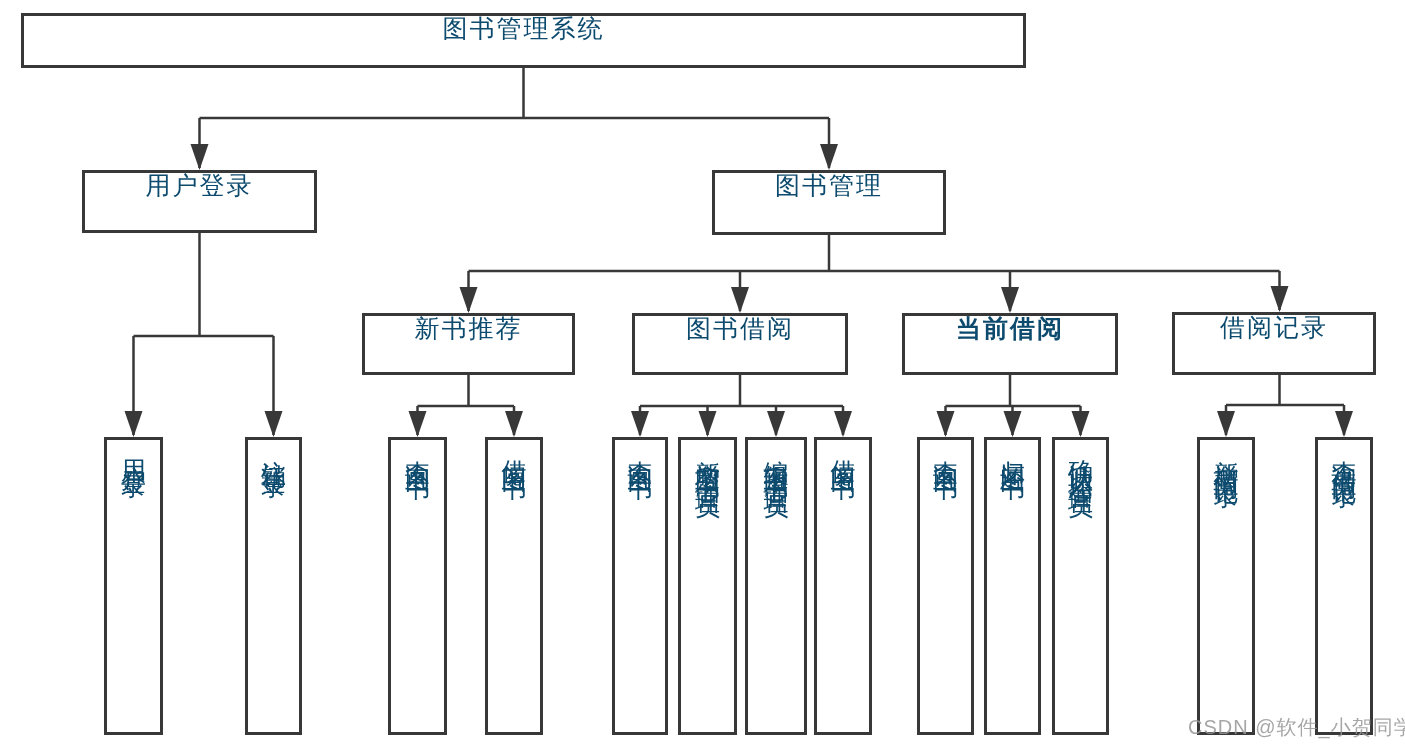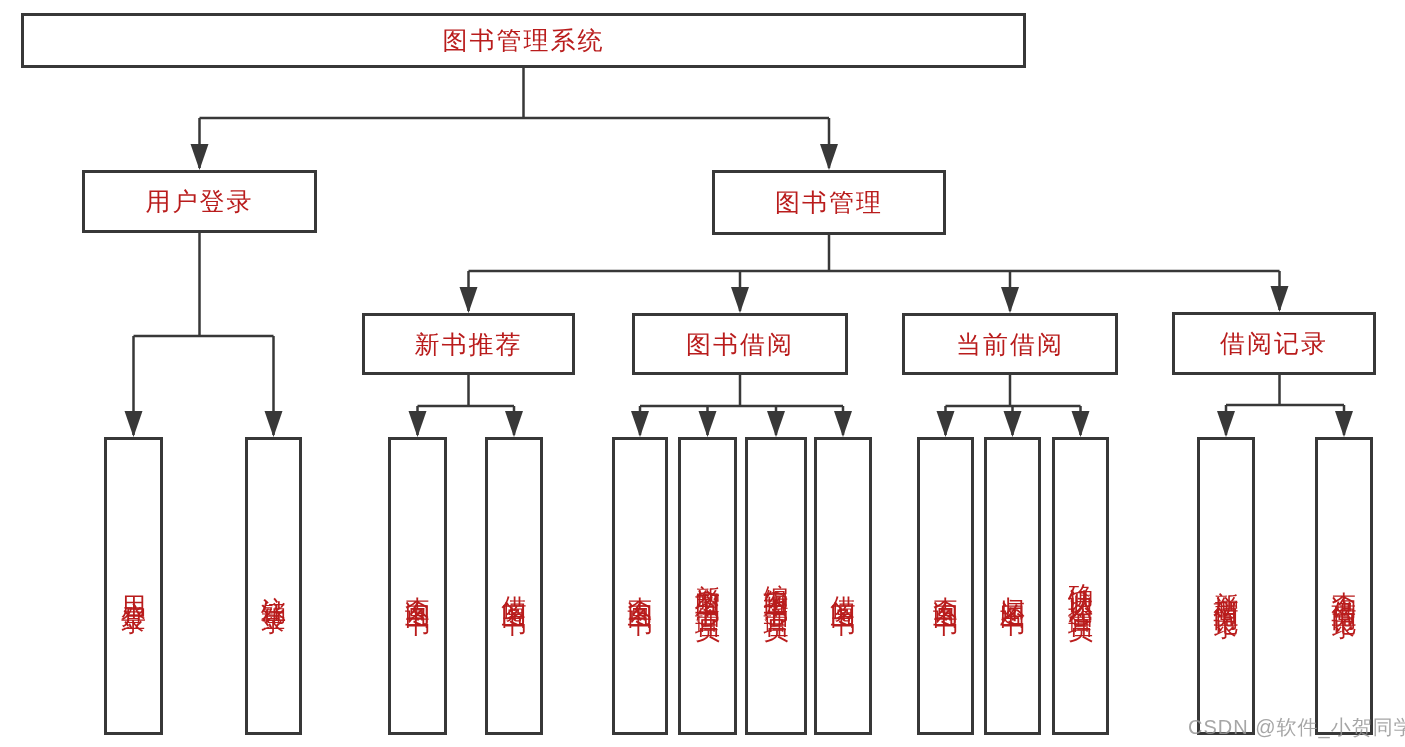--- a/index.html
+++ b/index.html
@@ -21,23 +21,23 @@
     width: 1405px;
     height: 747px;
     z-index: 1;
   }
   .node {
     position: absolute;
     box-sizing: border-box;
     border: 3px solid #383838;
     background: #ffffff;
     display: flex;
-    align-items: center;
+    align-items: flex-start;
     justify-content: center;
-    color: #b91c1c;
+    color: #0c4a6e;
     font-size: 25px;
     letter-spacing: 2px;
     z-index: 2;
     text-align: center;
     line-height: 1;
   }
   .node .lbl { white-space: nowrap; }
   .leaf {
     top: 437px;
     height: 298px;
@@ -48,21 +48,21 @@
     letter-spacing: 5px;
     white-space: normal;
     max-height: 288px;
   }
   
   #n-root  { left: 21px;  top: 13px;  width: 1005px; height: 55px; }
   #n-login { left: 82px;  top: 170px; width: 235px;  height: 63px; }
   #n-mgmt  { left: 712px; top: 170px; width: 234px;  height: 65px; }
   #n-rec   { left: 362px; top: 313px; width: 213px;  height: 62px; }
   #n-bor   { left: 632px; top: 313px; width: 216px;  height: 62px; }
-  #n-cur   { left: 902px; top: 313px; width: 216px;  height: 62px; }
+  #n-cur   { left: 902px; top: 313px; width: 216px;  height: 62px; font-weight: bold; }
   #n-recd  { left: 1172px;top: 312px; width: 204px;  height: 63px; }
   
   #l-a1 { left: 104px;  width: 59px; }
   #l-a2 { left: 245px;  width: 57px; }
   #l-b1 { left: 388px;  width: 59px; }
   #l-b2 { left: 485px;  width: 58px; }
   #l-c1 { left: 612px;  width: 56px; }
   #l-c2 { left: 678px;  width: 59px; }
   #l-c3 { left: 745px;  width: 62px; }
   #l-c4 { left: 814px;  width: 58px; }

